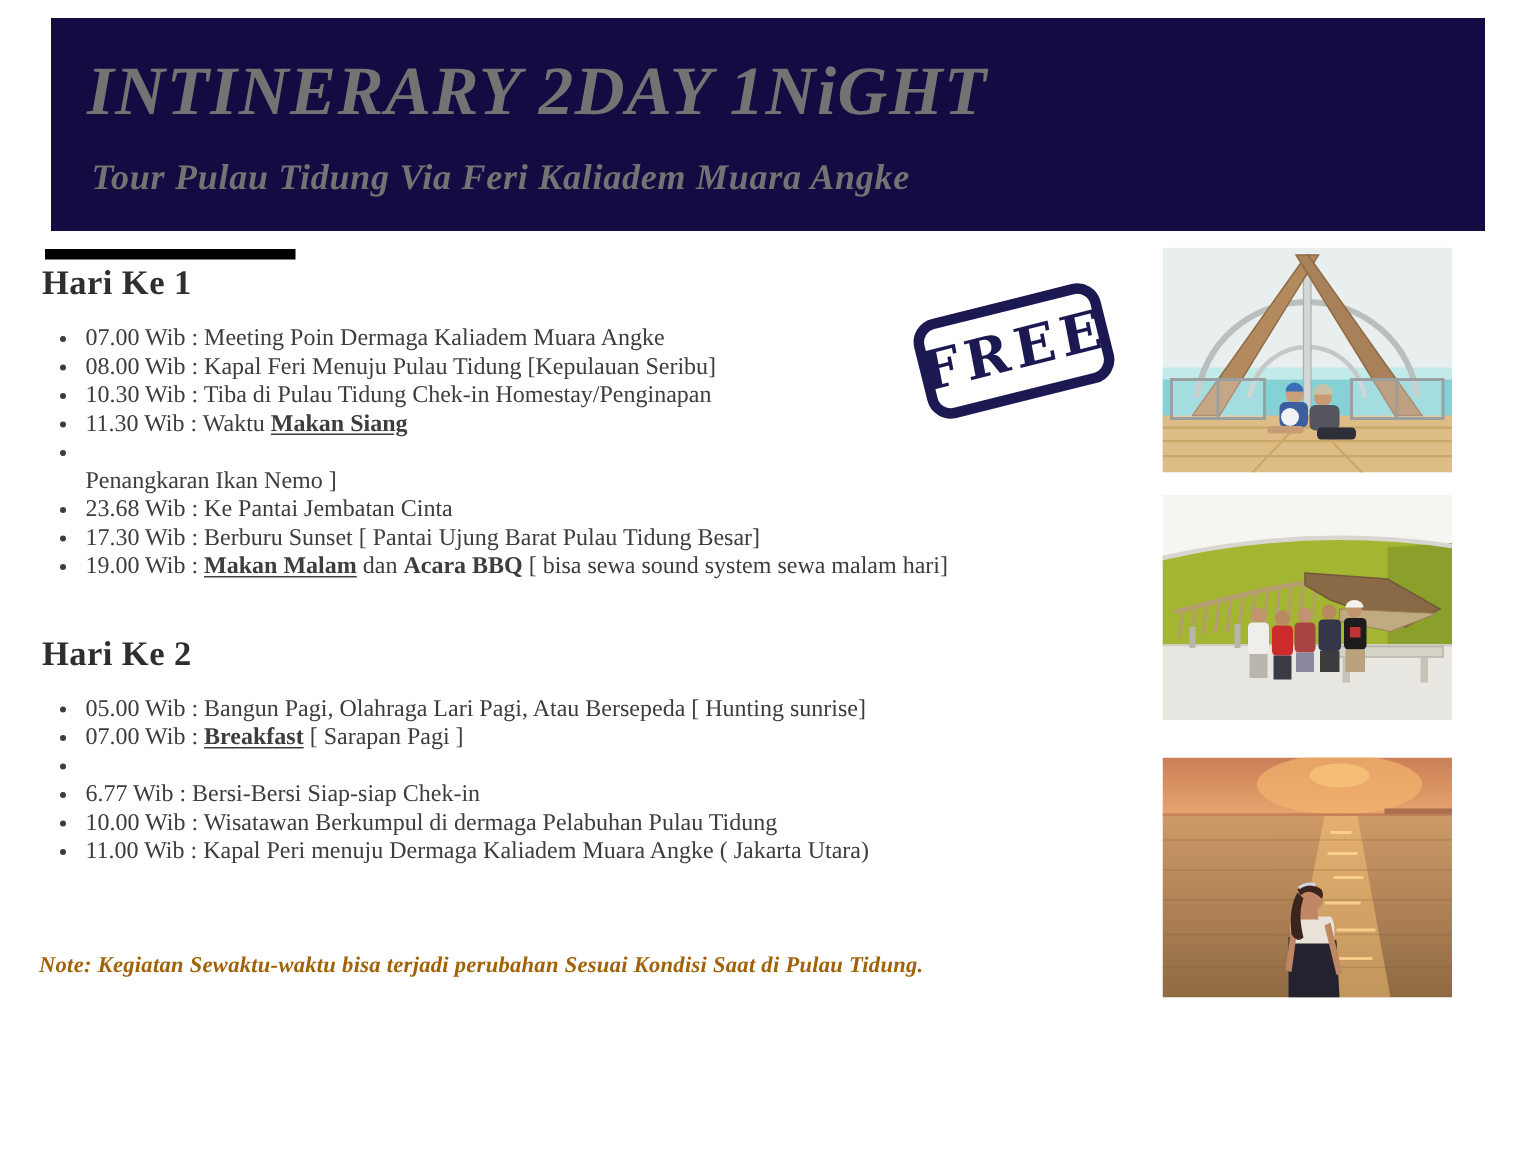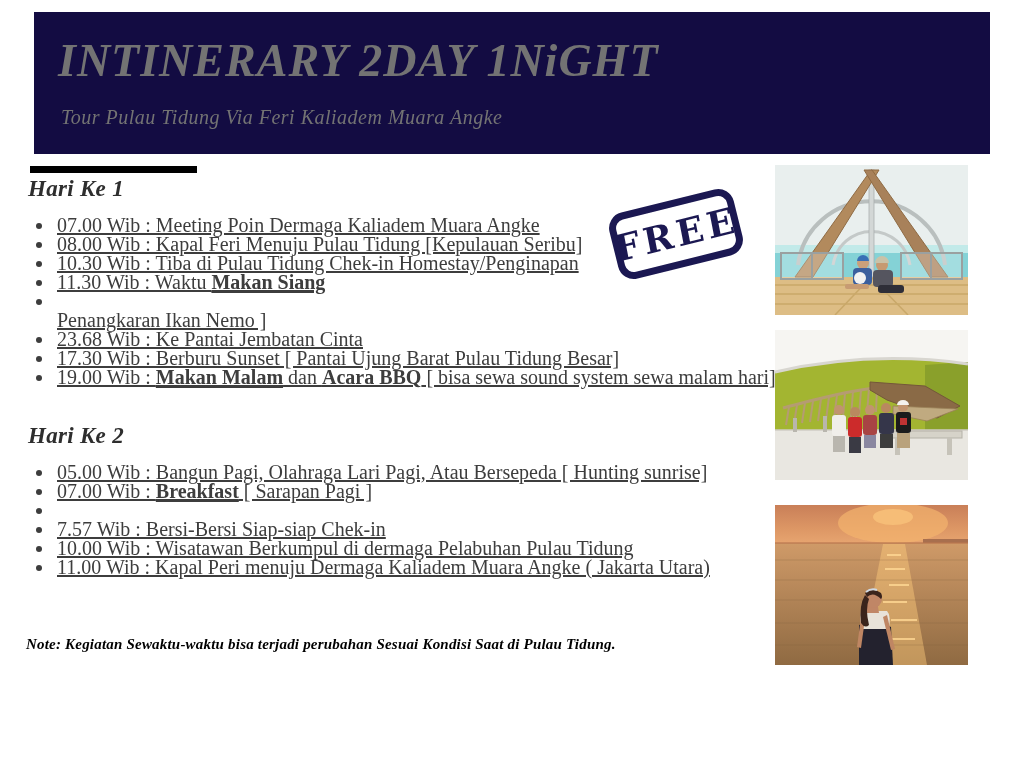--- a/index.html
+++ b/index.html
@@ -13,47 +13,46 @@
     position:absolute; left:10px; top:12px; width:956px; height:142px;
     background:#130c42; color:#737373;margin-left:24px;
   }
   .banner-title {
     position:absolute; left:24px; top:22px;
     font-size:46px; font-weight:bold; font-style:italic; letter-spacing:1px;
     white-space:nowrap;
   }
   .banner-subtitle {
     position:absolute; left:27px; top:94px;
-    font-size:20px; font-weight:normal; font-style:italic; letter-spacing:0.5px;
+    font-size:24px; font-weight:bold; font-style:italic; letter-spacing:0.5px;
     white-space:nowrap;
   }
   
   .title-rule {
     position:absolute; left:30px; top:166px; width:167px; height:7px; background:#000000;
   }
   .content {
     position:absolute; left:28px; top:176px; width:750px; color:#3d3d3d;
   }
   .day-heading {
     font-size:23px; font-weight:bold; color:#2e2e2e; letter-spacing:0.3px;
     margin:0 0 14px 0;
-    font-style:italic;
   }
   .day-heading.second { margin-top:36px; }
   ul.itinerary {
     margin:0 0 14px 0; padding-left:27px; list-style:disc;
-    font-size:20px; line-height:19px;text-decoration:underline;
+    font-size:16px; line-height:19px;
   }
   ul.itinerary li { margin:0; padding-left:2px; }
   ul.itinerary li::marker { color:#3d3d3d; }
   .b { font-weight:bold; }
   .u { text-decoration:underline; text-underline-offset:2px; }
   .note {
     position:absolute; left:26px; top:636px; width:680px;
-    font-size:15px; font-weight:bold; font-style:italic; color:#000000;
+    font-size:15px; font-weight:bold; font-style:italic; color:#a16207;
     letter-spacing:0.2px;
   }
   
   .stamp {
     position:absolute; left:612px; top:200px; width:128px; height:68px;
     border:7px solid #1b1852; border-radius:16px;
     display:flex; align-items:center; justify-content:center;
     transform:rotate(-14deg);
     color:#1b1852; background:rgba(255,255,255,0.85);
   }
@@ -90,21 +89,21 @@
         <li><span>23.68 Wib : Ke Pantai Jembatan Cinta</span></li>
         <li><span>17.30 Wib : Berburu Sunset [ Pantai Ujung Barat Pulau Tidung Besar]</span></li>
         <li><span>19.00 Wib : </span><span class="b u">Makan Malam</span><span> dan </span><span class="b">Acara BBQ</span><span> [ bisa sewa sound system sewa malam hari]</span></li>
       </ul>
 
     <h2 class="day-heading second">Hari Ke 2</h2>
     <ul class="itinerary">
         <li><span>05.00 Wib : Bangun Pagi, Olahraga Lari Pagi, Atau Bersepeda [ Hunting sunrise]</span></li>
         <li><span>07.00 Wib : </span><span class="b u">Breakfast</span><span> [ Sarapan Pagi ]</span></li>
         <li><br></li>
-        <li><span>7.57 Wib : Bersi-Bersi Siap-siap Chek-in</span></li>
+        <li><span>6.77 Wib : Bersi-Bersi Siap-siap Chek-in</span></li>
         <li><span>10.00 Wib : Wisatawan Berkumpul di dermaga Pelabuhan Pulau Tidung</span></li>
         <li><span>11.00 Wib : Kapal Peri menuju Dermaga Kaliadem Muara Angke ( Jakarta Utara)</span></li>
       </ul>
   </div>
 
   <div class="note">Note: Kegiatan Sewaktu-waktu bisa terjadi perubahan Sesuai Kondisi Saat di Pulau Tidung.</div>
 
   <div class="stamp">
     <span>FREE</span>
   </div>

